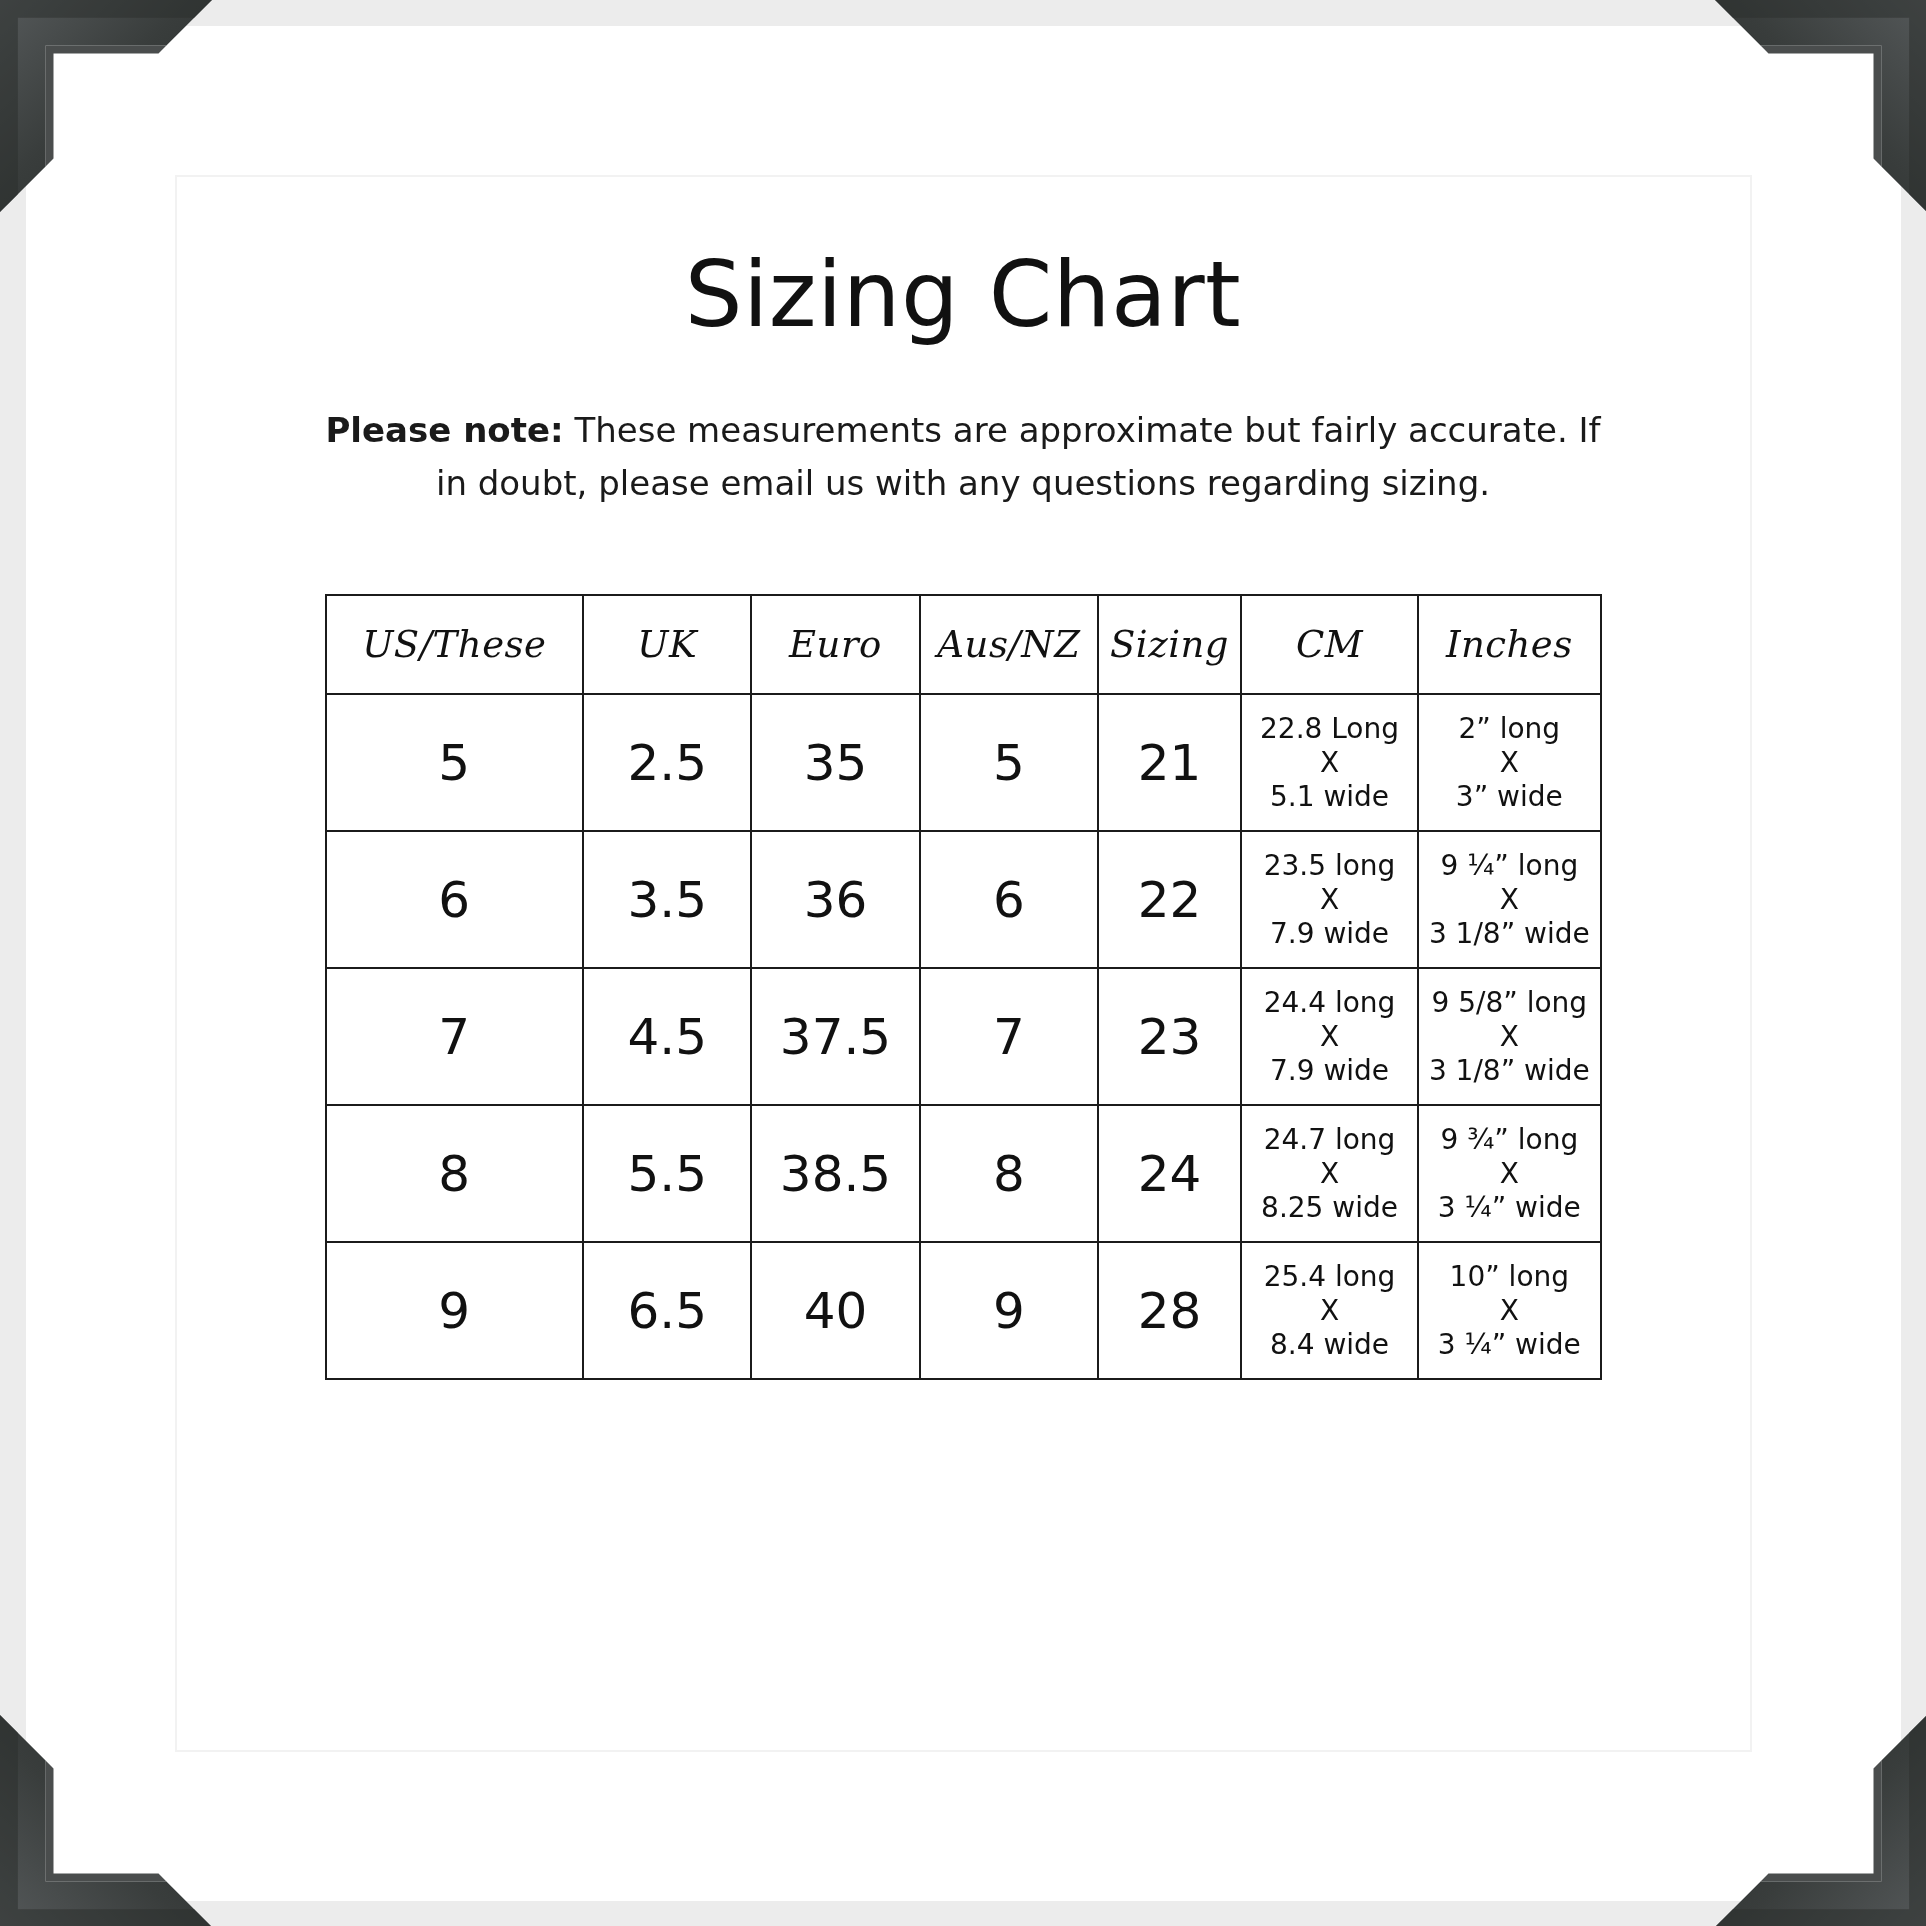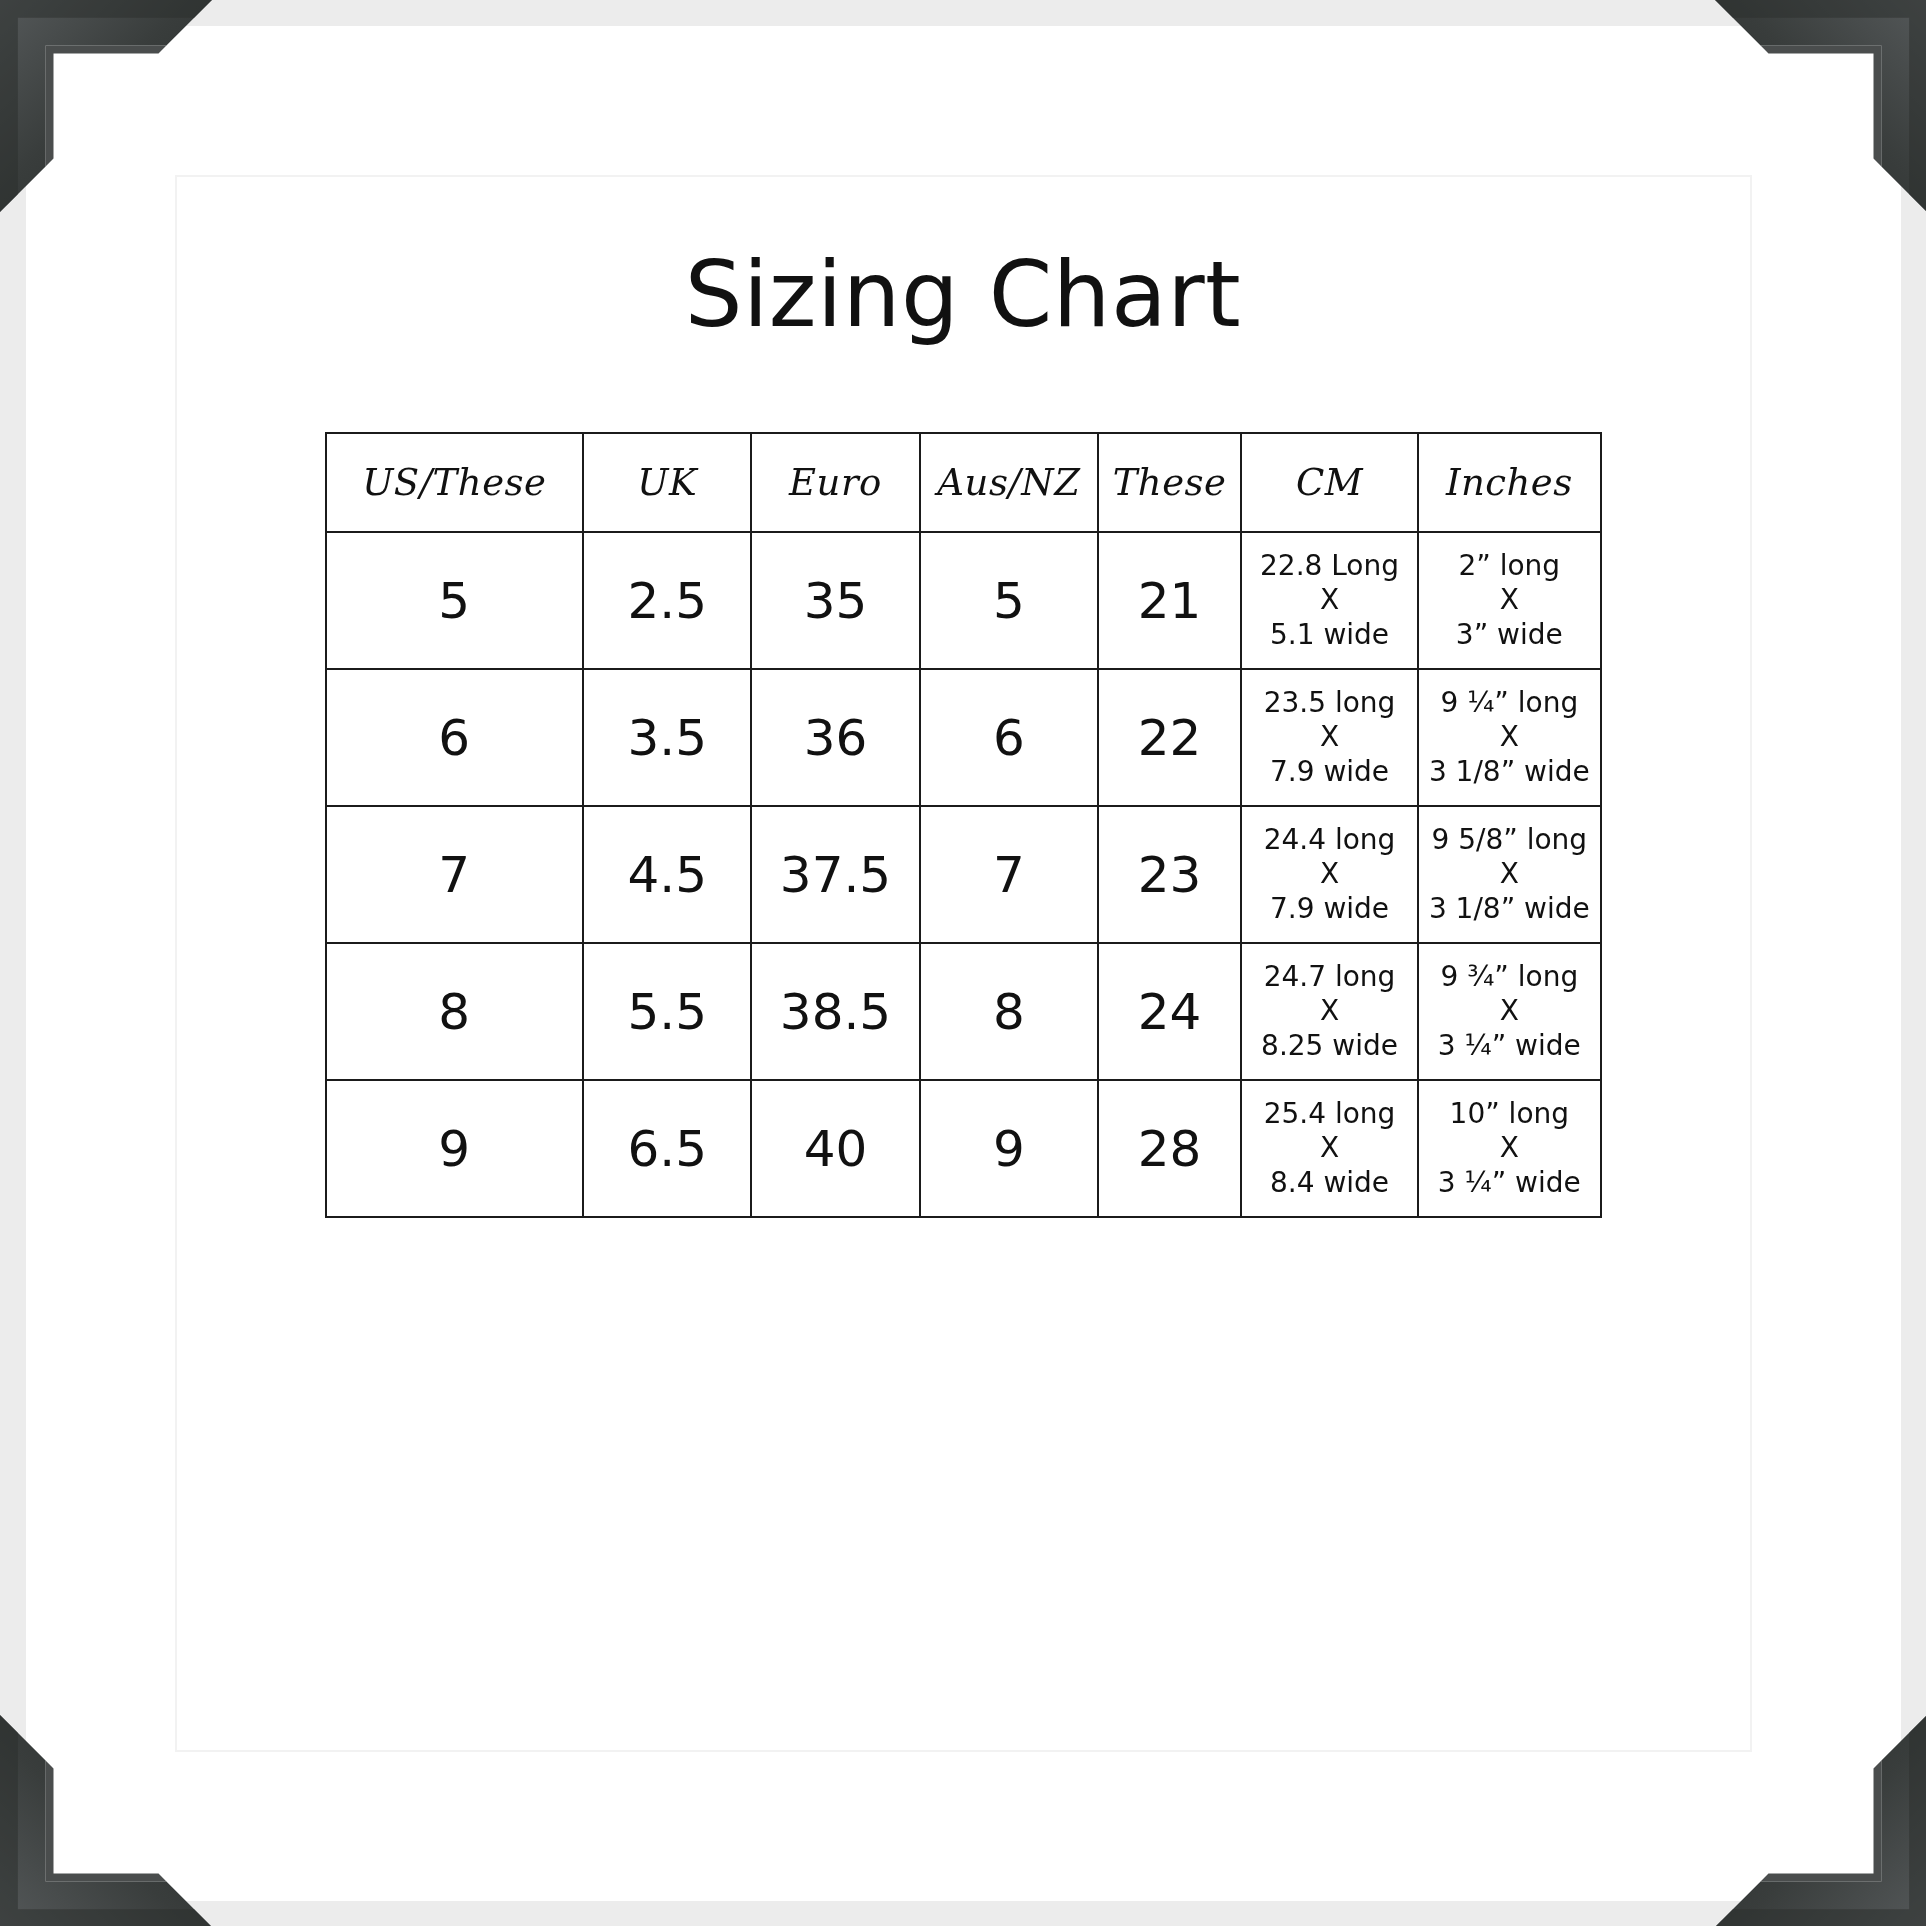--- a/index.html
+++ b/index.html
@@ -194,39 +194,40 @@
       </defs>
       <path d="M0 0 L214 0 L168 46 L46 46 L46 168 L0 214 Z" fill="url(#cg4)"></path>
       <path d="M0 0 L214 0 L196 18 L18 18 L18 196 L0 214 Z" fill="#2b2f2e" opacity="0.55"></path>
       <path d="M46 46 L168 46 L160 54 L54 54 L54 160 L46 168 Z" fill="#1d2120" opacity="0.8"></path>
     </svg>
   </div>
 
   <div class="content">
     <h1 class="page-title">Sizing Chart</h1>
 
+    <p class="note"><b>Please note:</b><span> These measurements are approximate but fairly accurate. If in doubt, please email us with any questions regarding sizing.</span></p>
 
     <div class="table-wrap">
       <table class="sizing">
         <colgroup>
           <col class="c0">
             <col class="c1">
             <col class="c2">
             <col class="c3">
             <col class="c4">
             <col class="c5">
             <col class="c6">
         </colgroup>
         <thead>
           <tr>
             <th>US/These</th>
             <th>UK</th>
             <th>Euro</th>
             <th>Aus/NZ</th>
-            <th>These</th>
+            <th>Sizing</th>
             <th>CM</th>
             <th>Inches</th>
           </tr>
         </thead>
         <tbody>
           <tr>
             <td>5</td>
             <td>2.5</td>
             <td>35</td>
             <td>5</td>

